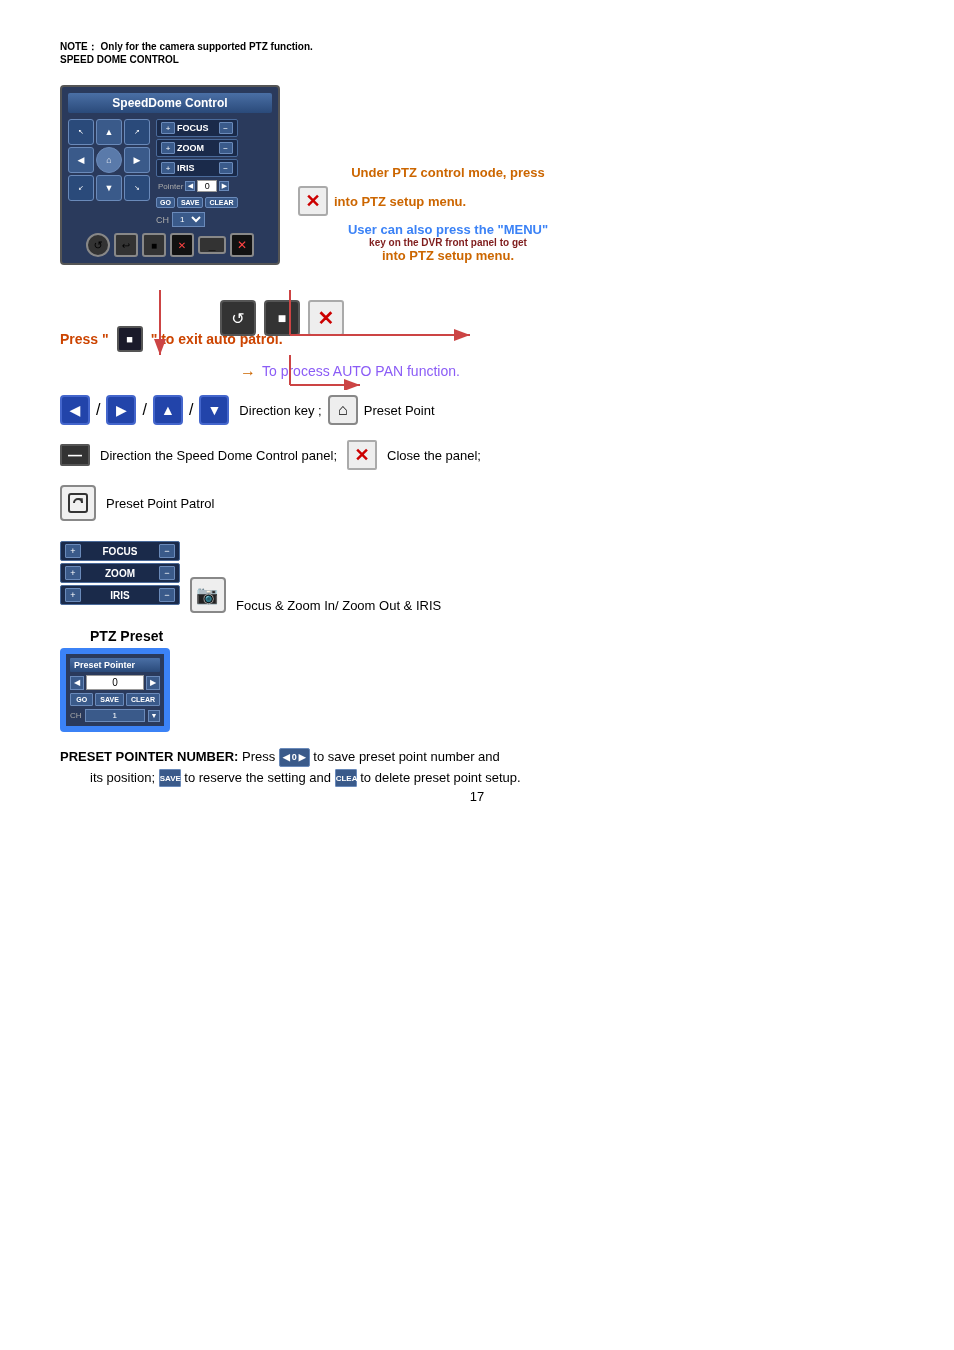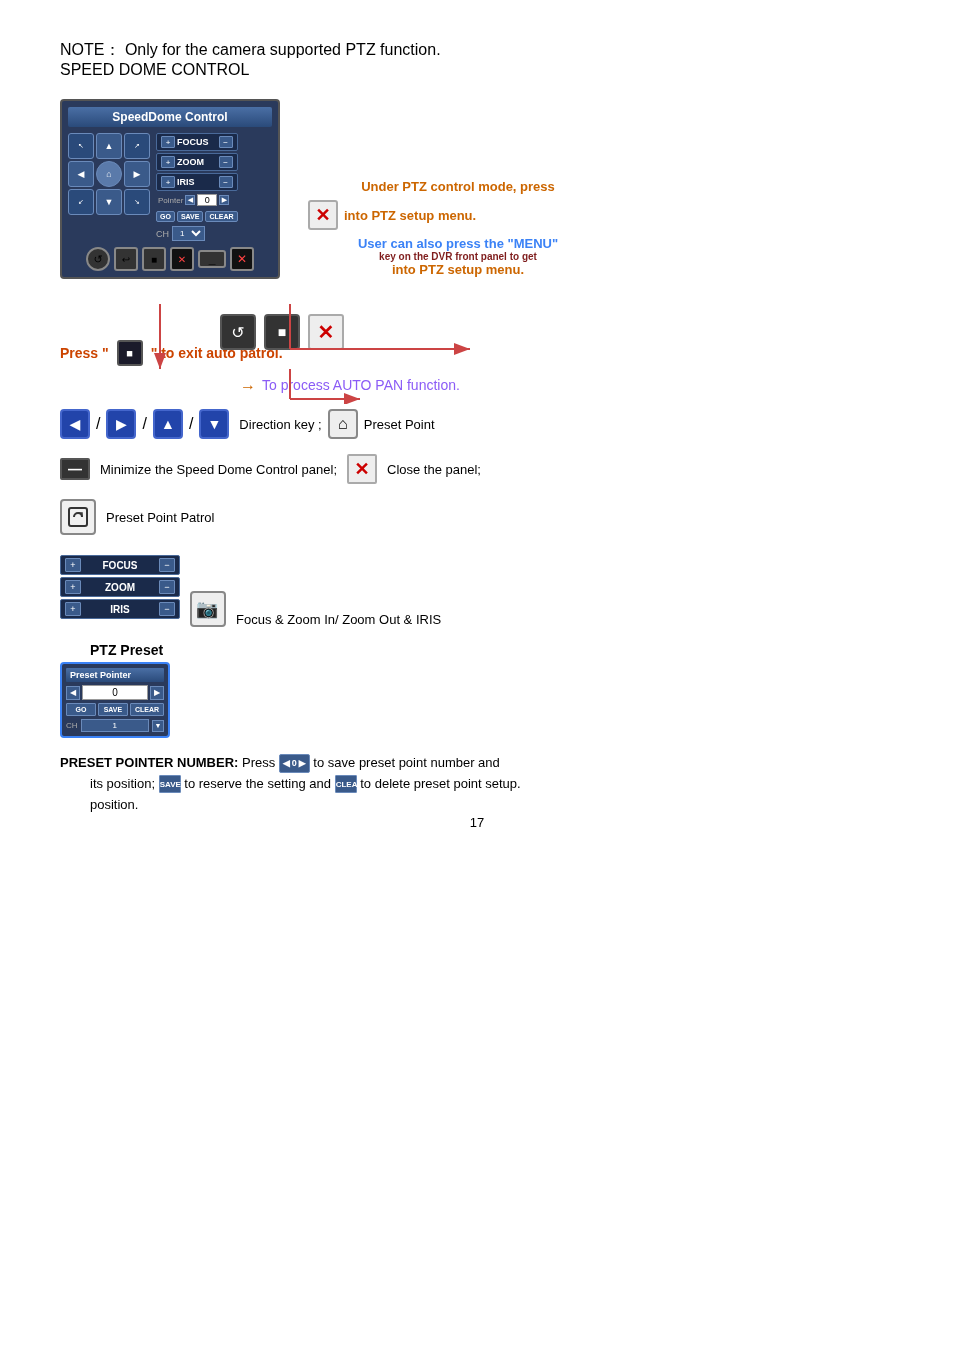--- a/index.html
+++ b/index.html
@@ -9,22 +9,22 @@
       width: 954px;
       min-height: 1350px;
       padding: 40px 60px;
       color: #000;
     }
 
     .note-section {
       margin-bottom: 20px;
     }
     .note-section p {
-      font-size: 16px;
-      font-weight: normal;
+      font-size: 10px;
+      font-weight: bold;
     }
 
     .speeddome-panel {
       background: #2a3a5c;
       border: 2px solid #555;
       border-radius: 4px;
       width: 220px;
       padding: 6px;
       margin-bottom: 10px;
     }
@@ -321,21 +321,21 @@
     .ptz-preset-label {
       font-weight: bold;
       font-size: 14px;
       margin-bottom: 4px;
       padding-left: 30px;
     }
 
     
     .preset-mini-panel {
       background: #2a3a5c;
-      border: 2px solid #3b82f6;
+      border: 6px solid #3b82f6;
       border-radius: 4px;
       width: 110px;
       padding: 4px;
       margin-bottom: 15px;
     }
     .preset-mini-title {
       background: linear-gradient(to bottom, #4a6fa5, #2a4a7a);
       color: #fff;
       font-size: 9px;
       font-weight: bold;
@@ -447,21 +447,21 @@
     }
   </style>
 </head>
 <body>
 
 <div class="note-section">
   <p>NOTE：  Only for the camera supported PTZ function.</p>
   <p>SPEED DOME CONTROL</p>
 </div>
 
-<div style="display:flex; gap:28px; align-items: flex-start;">
+<div style="display:flex; gap:18px; align-items: flex-start;">
 
   <div class="speeddome-panel">
     <div class="speeddome-title">SpeedDome Control</div>
     <div class="speeddome-controls">
 
       <div class="direction-pad">
 
         <div class="dir-btn corner">↖</div>
         <div class="dir-btn">▲</div>
         <div class="dir-btn corner">↗</div>
@@ -579,21 +579,21 @@
   <div class="dir-arrow-btn blue">▲</div>
   <span>/</span>
   <div class="dir-arrow-btn blue">▼</div>
   <span style="font-size:13px; margin-left:4px;">Direction key ;</span>
   <div style="width:30px;height:30px;background:#eee;border:2px solid #888;border-radius:4px;display:flex;align-items:center;justify-content:center;font-size:16px;">⌂</div>
   <span style="font-size:13px;">Preset Point</span>
 </div>
 
 <div class="minimize-row">
   <div class="minus-icon">—</div>
-  <span>Minimize the Speed Dome Control panel;</span>
+  <span>Direction the Speed Dome Control panel;</span>
   <div class="x-icon">✕</div>
   <span>Close the panel;</span>
 </div>
 
 <div class="preset-patrol-row">
   <div class="patrol-icon">
     <svg width="24" height="24" viewBox="0 0 24 24" fill="none" stroke="#333" stroke-width="2">
       <rect x="3" y="3" width="18" height="18" rx="2"></rect>
       <path d="M8 12 A4 4 0 0 1 16 12" stroke="#333" stroke-width="2" fill="none"></path>
       <polyline points="16,12 16,8 12,8" stroke="#333" stroke-width="1.5" fill="none"></polyline>
@@ -657,20 +657,17 @@
     </span>
     <span> to save preset point number and</span>
   </p>
   <p style="margin-left:30px;">
     <span>its position;</span>
     <span class="inline-icon">SAVE</span>
     <span>to reserve the setting and</span>
     <span class="inline-icon">CLEAR</span>
     <span>to delete preset point setup.</span>
   </p>
-  <p style="margin-left:30px;">
-    <span>position.</span>
-  </p>
 </div>
 
 <div class="page-num">
   <span>17</span>
 </div>
 
 </body></html>

